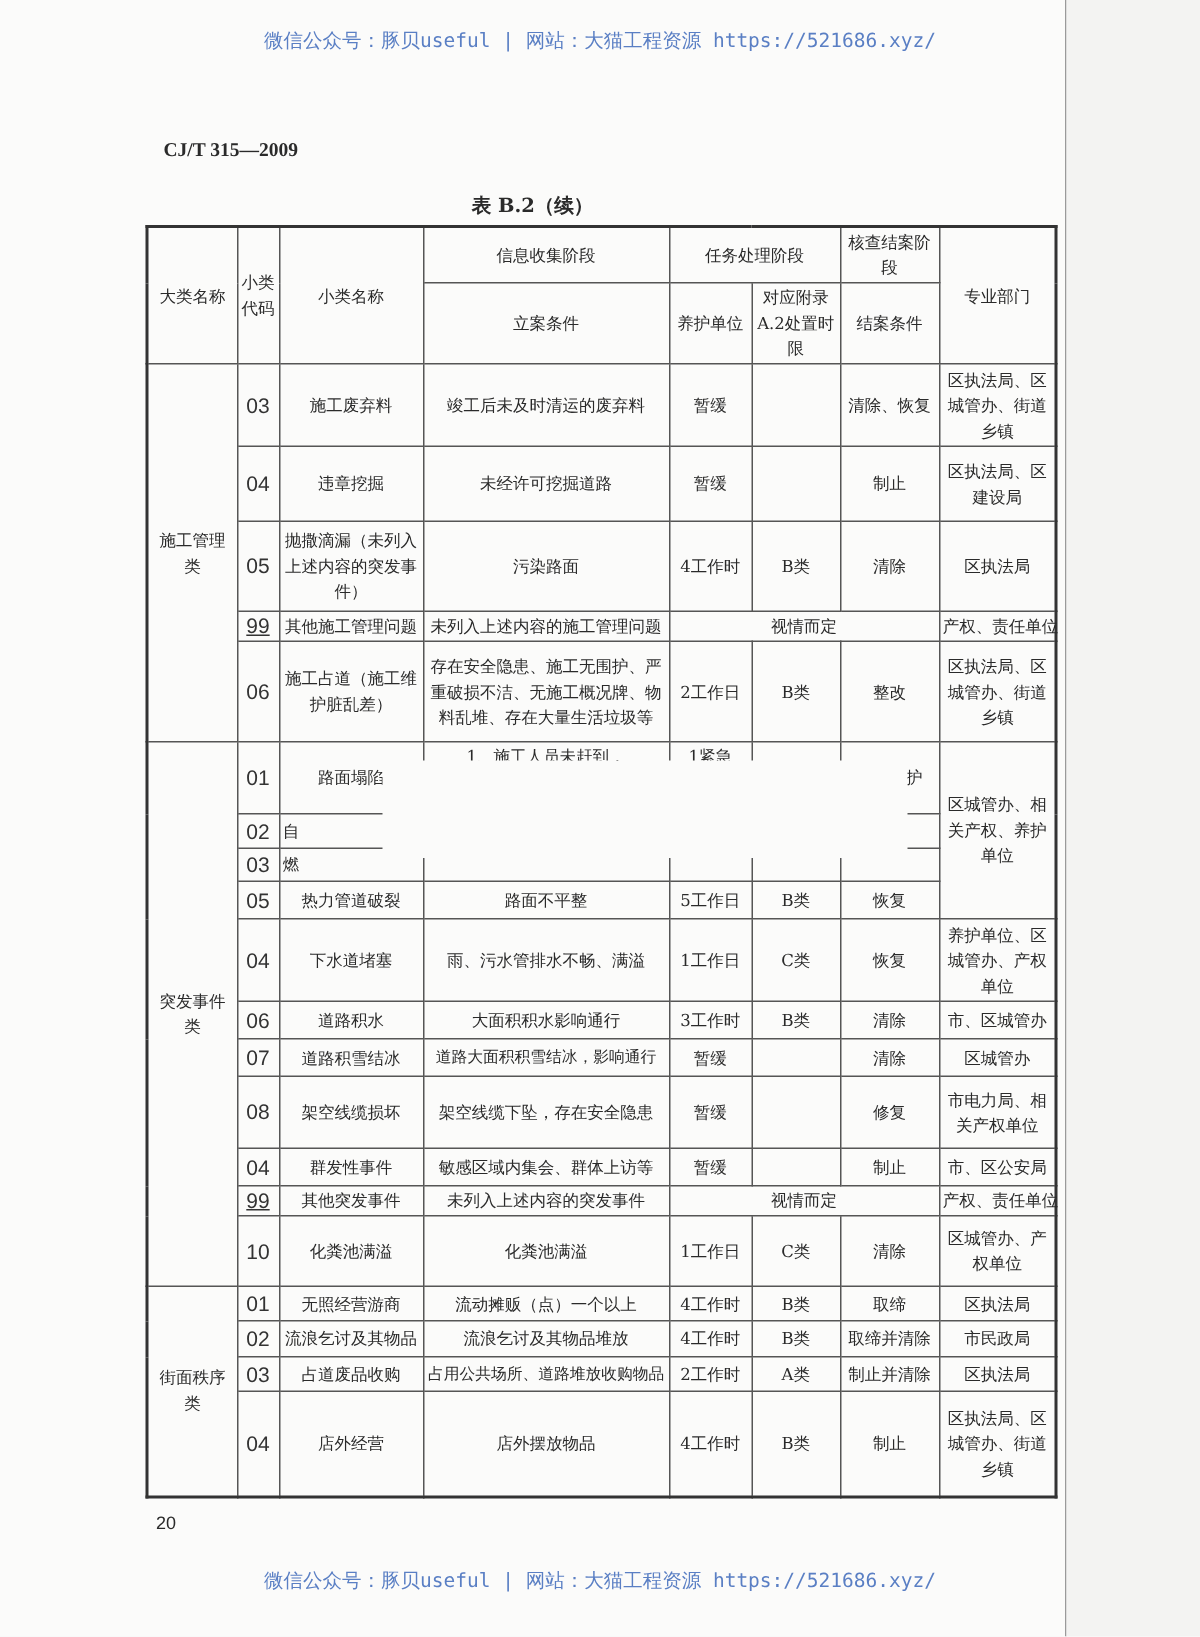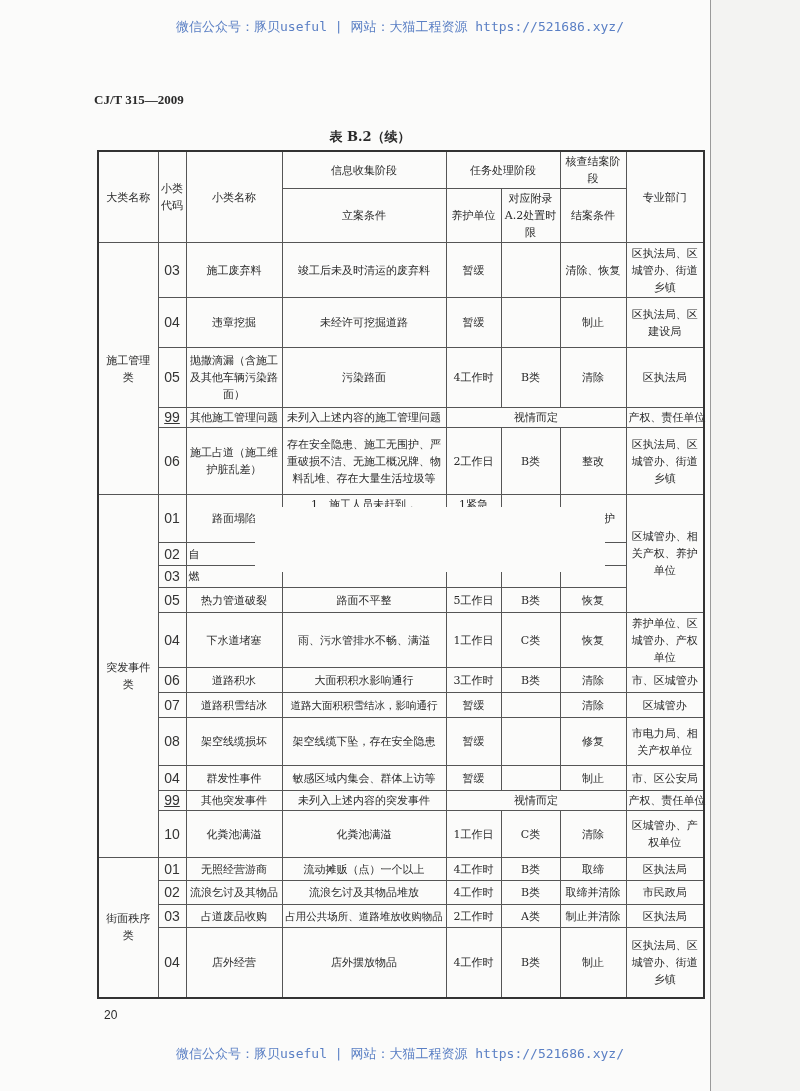--- a/index.html
+++ b/index.html
@@ -4,22 +4,22 @@
 <style>
   html, body { margin: 0; padding: 0; }
   body { width: 800px; height: 1091px; background: #f7f7f6; position: relative; overflow: hidden;
          font-family: "DejaVu Serif", "Liberation Serif", serif; color: #2a2a2a; }
   .page { position: absolute; left: 0; top: 0; width: 710px; height: 1091px; background: #fbfbfa; border-right: 1px solid #9a9a9a; }
   .side { position: absolute; left: 711px; top: 0; width: 89px; height: 1091px; background: #f3f3f2; }
   .watermark { position: absolute; left: 0; width: 800px; text-align: center; font-size: 13px; color: #5a7fc4;
                font-family: "DejaVu Sans Mono", "Liberation Mono", monospace; letter-spacing: 0; }
   .wm-top { top: 18px; }
   .wm-bottom { top: 1045px; }
-  .std-code { position: absolute; left: 94px; top: 92px; font-size: 13px; font-weight: bold; font-family: "Liberation Serif", serif; }
-  .table-title { position: absolute; left: 0; width: 710px; top: 128px; text-align: center; font-size: 13px; font-weight: bold; margin-left: 15px; }
+  .std-code { position: absolute; left: 109px; top: 92px; font-size: 13px; font-weight: bold; font-family: "Liberation Serif", serif; }
+  .table-title { position: absolute; left: 0; width: 710px; top: 128px; text-align: center; font-size: 13px; font-weight: bold; }
   .page-num { position: absolute; left: 104px; top: 1008px; font-size: 12px; font-family: "Liberation Sans", sans-serif; }
   table.main { position: absolute; left: 97px; top: 150px; width: 606px; border-collapse: collapse; font-size: 11px; table-layout: fixed; }
   table.main td, table.main th { border: 1px solid #555; text-align: center; vertical-align: middle; padding: 1px 2px; line-height: 17px; font-weight: normal; }
   table.main { border: 2px solid #333; }
   .code { font-family: "Liberation Sans", sans-serif; font-size: 14px; color: #333; }
   .u { text-decoration: underline; }
   .cover { position: absolute; left: 255px; top: 507px; width: 350px; height: 65px; background: #fbfbfa; }
 </style>
 </head>
 <body>
@@ -73,21 +73,21 @@
     <td class="code">04</td>
     <td>违章挖掘</td>
     <td>未经许可挖掘道路</td>
     <td>暂缓</td>
     <td></td>
     <td>制止</td>
     <td>区执法局、区建设局</td>
   </tr>
   <tr style="height:60px">
     <td class="code">05</td>
-    <td>抛撒滴漏（含施工及其他车辆污染路面）</td>
+    <td>抛撒滴漏（未列入上述内容的突发事件）</td>
     <td>污染路面</td>
     <td>4工作时</td>
     <td>B类</td>
     <td>清除</td>
     <td>区执法局</td>
   </tr>
   <tr style="height:20px">
     <td class="code u">99</td>
     <td style="white-space:nowrap">其他施工管理问题</td>
     <td style="white-space:nowrap">未列入上述内容的施工管理问题</td>

